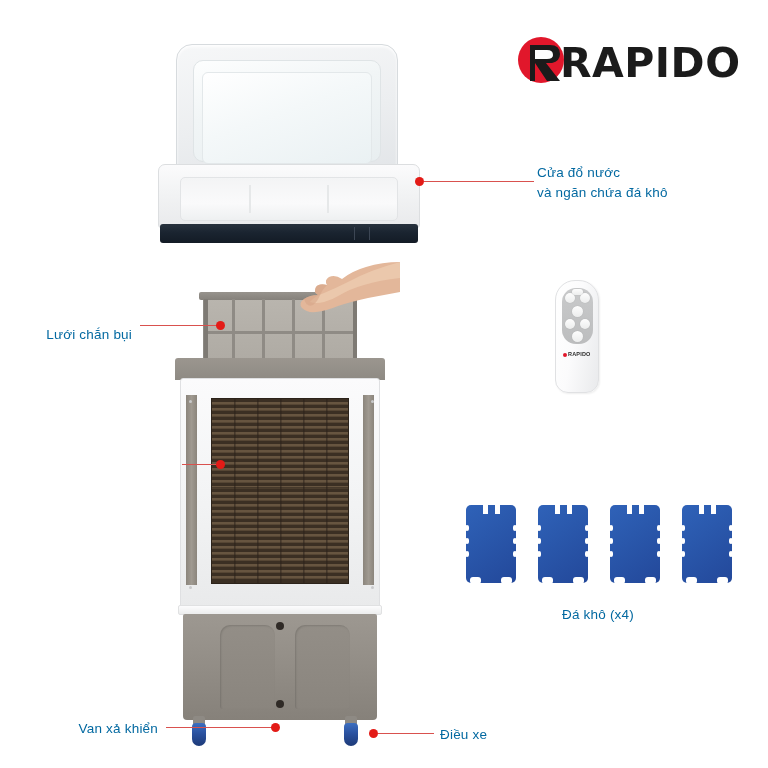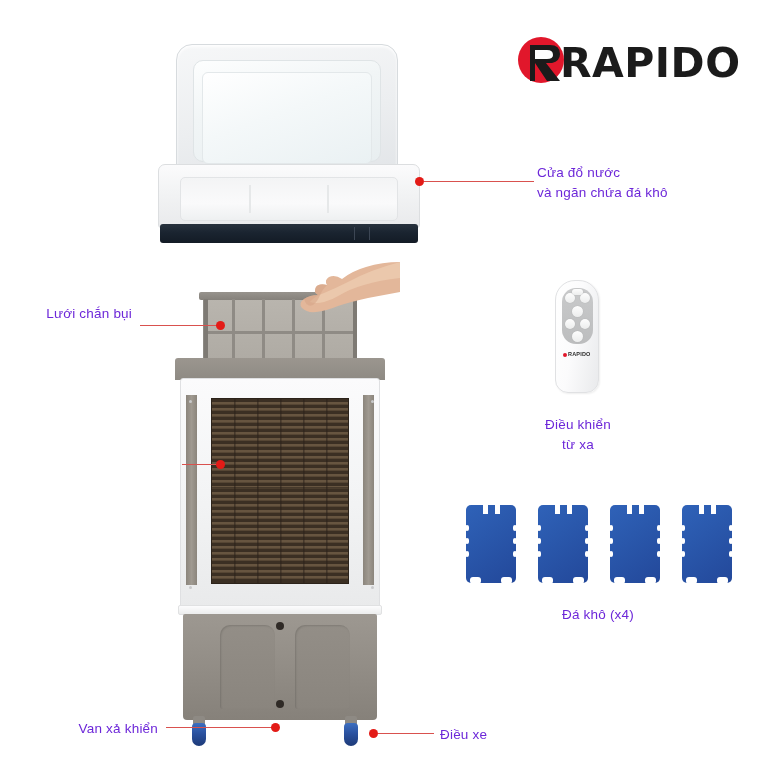--- a/index.html
+++ b/index.html
@@ -53,21 +53,21 @@
     font-size: 41px;
     letter-spacing: 0.5px;
     color: #1b1b1b;
     margin-left: -12px;
     line-height: 1;
   }
 
   
   .callout {
     position: absolute;
-    color: #6d28d9;
+    color: #0369a1;
     font-size: 13.5px;
     line-height: 1.5;
     white-space: pre-line;
     letter-spacing: 0.2px;
   }
   .callout.right-al { text-align: right; }
   .callout.left-al  { text-align: left; }
   .callout.center-al{ text-align: center; }
 
   
@@ -509,22 +509,20 @@
       <div class="rbtn" style="left:3px;  top:31px; width:10px; height:10px"></div>
       <div class="rbtn" style="left:18px; top:31px; width:10px; height:10px"></div>
       <div class="rbtn" style="left:10px; top:43px; width:11px; height:11px"></div>
       <div class="rbtn" style="left:10px; top:1px;  width:11px; height:6px; border-radius:4px"></div>
     </div>
     <div class="remote-logo">
       <span class="d"></span><span>RAPIDO</span>
     </div>
   </div>
 
-  <div class="callout center-al" style="left:508px; top:415px; width:140px;">Điều khiển
-từ xa</div>
 
   <div class="icepack" style="left:466px">
     <div class="slab"></div>
     <div class="notch" style="left:17px"></div>
     <div class="notch" style="left:29px"></div>
     <div class="foot" style="left:4px"></div>
     <div class="foot" style="left:35px"></div>
     <div class="rib" style="top:20px"></div>
     <div class="rib" style="top:33px"></div>
     <div class="rib" style="top:46px"></div>
@@ -575,21 +573,21 @@
     <div class="ribl" style="top:46px"></div>
   </div>
 
   <div class="callout center-al" style="left:518px; top:605px; width:160px;">Đá khô (x4)</div>
 
   <div class="dot" style="left:415px; top:177px;"></div>
   <div class="leader" style="left:424px; top:181px; width:110px;"></div>
   <div class="callout left-al" style="left:537px; top:163px; width:200px;">Cửa đổ nước
 và ngăn chứa đá khô</div>
 
-  <div class="callout right-al" style="left:12px; top:304px; width:120px;">Lưới chắn bụi</div>
+  <div class="callout right-al" style="left:12px; top:325px; width:120px;">Lưới chắn bụi</div>
   <div class="leader" style="left:140px; top:325px; width:80px;"></div>
   <div class="dot" style="left:216px; top:321px;"></div>
 
   <div class="leader" style="left:182px; top:464px; width:40px;"></div>
   <div class="dot" style="left:216px; top:460px;"></div>
 
   <div class="callout right-al" style="left:48px; top:719px; width:110px;">Van xả khiển</div>
   <div class="leader" style="left:166px; top:727px; width:110px;"></div>
   <div class="dot" style="left:271px; top:723px;"></div>
 

